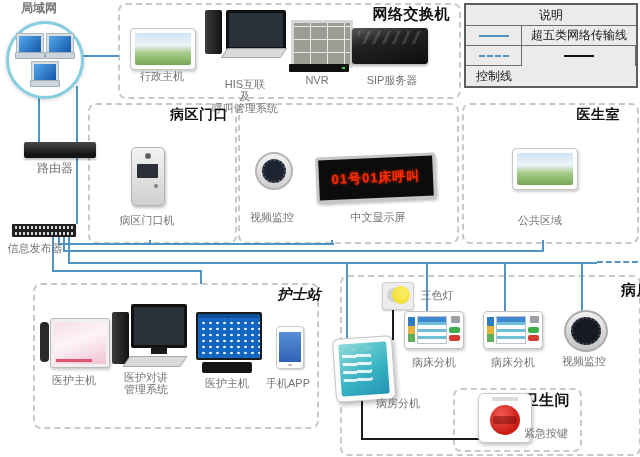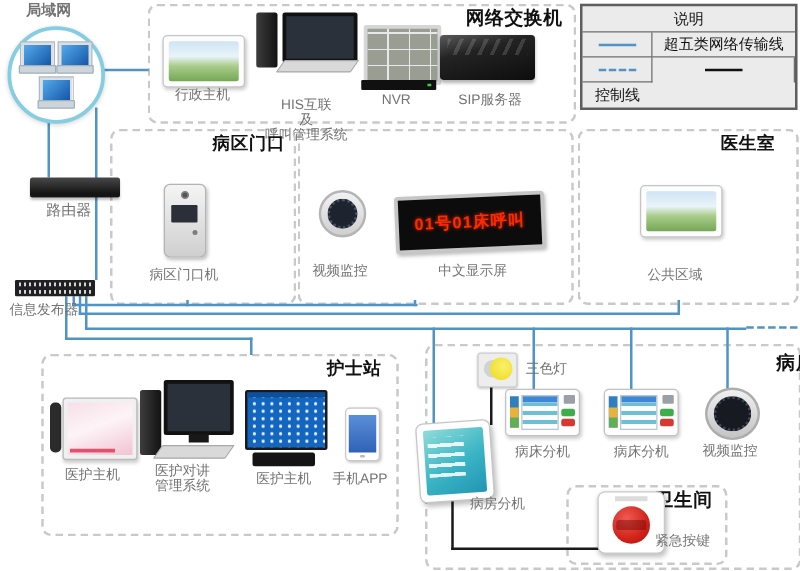--- a/index.html
+++ b/index.html
@@ -217,21 +217,21 @@
     <span>01号01床呼叫</span>
   </div>
   <div class="lbl" style="left:346px;top:211px;width:64px;">中文显示屏</div>
 
   <div class="zone-title" style="left:462px;top:106px;width:158px;">医生室</div>
   <div class="tablet" style="left:512px;top:148px;width:64px;height:40px;">
       <div class="scr"></div>
     </div>
   <div class="lbl" style="left:508px;top:214px;width:64px;">公共区域</div>
 
-  <div class="zone-title" style="left:100px;top:286px;width:205px;">护士站</div>
+  <div class="zone-title" style="left:116px;top:286px;width:205px;font-style:italic;">护士站</div>
   <div class="nursephone-hand" style="left:40px;top:322px;width:9px;height:40px;"></div>
   <div class="nursephone" style="left:50px;top:318px;width:58px;height:48px;">
       <div class="scr"></div>
     </div>
   <div class="lbl" style="left:44px;top:374px;width:60px;">医护主机</div>
   <div class="tower" style="left:112px;top:312px;width:17px;height:52px;"></div>
   <div class="mon" style="left:131px;top:304px;width:50px;height:38px;"></div>
   <div class="kbd" style="left:126px;top:356px;width:56px;height:9px;"></div>
   <div class="lbl" style="left:116px;top:371px;width:60px;">医护对讲
 管理系统</div>

